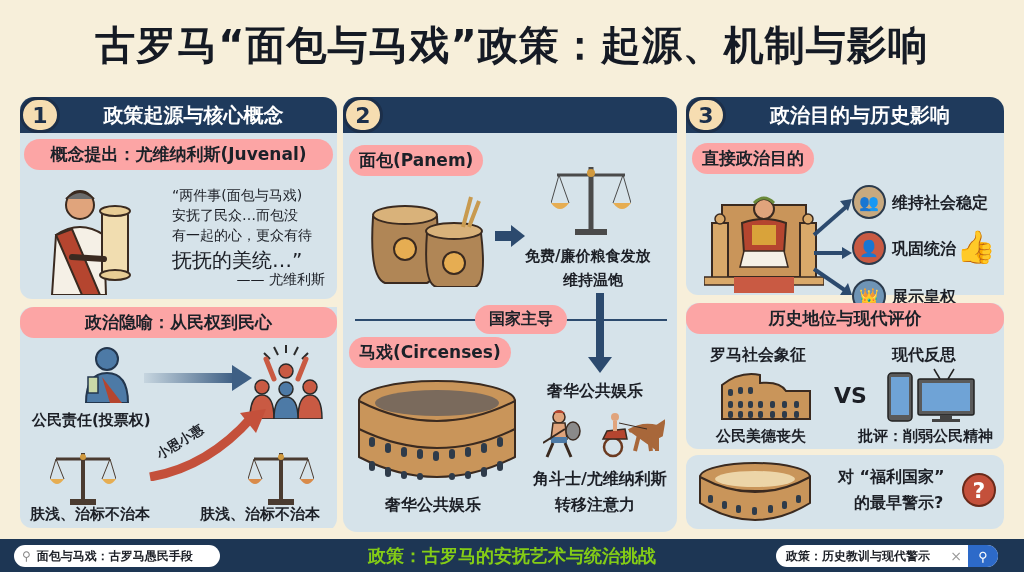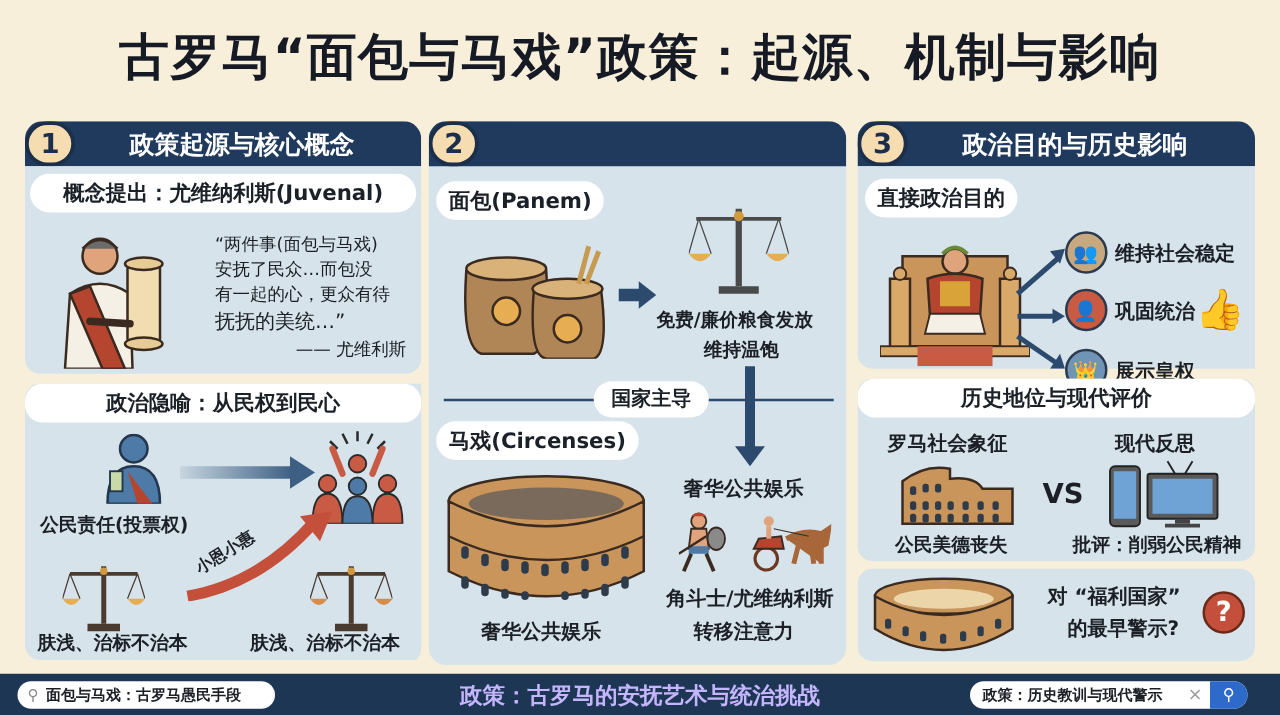--- a/index.html
+++ b/index.html
@@ -28,41 +28,41 @@
     position: absolute; left: 0; top: 0; width: 40px; height: 36px;
     border-radius: 18px; background: #f6ddb1; border: 3px solid #1c2f4a;
     color: #1c2f4a; font-weight: bold; font-size: 22px;
     display: flex; align-items: center; justify-content: center;
   }
   .panel-head-title {
     color: #ffffff; font-weight: bold; font-size: 20px;
     width: 100%; text-align: center; padding-left: 30px;
   }
   .pill {
-    background: #ffffff; border-radius: 16px; font-weight: bold;
+    background: #fca5a5; border-radius: 16px; font-weight: bold;
     color: #1b2128; font-size: 16px; padding: 4px 10px; display: inline-block;
   }
   .subcard {
     position: absolute; background: #d6e3ea; border-radius: 12px;
   }
   .abs { position: absolute; }
   .txt { font-size: 15px; font-weight: bold; color: #1c1f26; }
   .bottom-bar {
     position: absolute; left: 0; top: 539px; width: 1024px; height: 33px;
     background: #1d3654; display: flex; align-items: center;
   }
   .search-left {
     position: absolute; left: 14px; top: 6px; width: 206px; height: 22px;
     background: #ffffff; border-radius: 11px; display: flex; align-items: center;
     padding-left: 8px; font-size: 12px; font-weight: bold; color: #1c1f26;
   }
   .search-left .ic { color: #888; margin-right: 6px; font-weight: normal; }
   .bar-center {
     position: absolute; left: 0; width: 1024px; top: 5px; text-align: center;
-    color: #c4b5fd; font-size: 18px; font-weight: bold;
+    color: #84cc16; font-size: 18px; font-weight: bold;
   }
   .search-right {
     position: absolute; left: 776px; top: 6px; width: 222px; height: 22px;
     background: #ffffff; border-radius: 11px; display: flex; align-items: center;
     padding-left: 10px; font-size: 12px; font-weight: bold; color: #1c1f26;
   }
   .search-right .clear { position: absolute; right: 36px; color: #999; font-weight: normal; font-size: 14px; }
   .search-btn {
     position: absolute; right: 0; top: 0; width: 30px; height: 22px;
     background: #2d6ac9; border-radius: 0 11px 11px 0; color: #fff;
@@ -95,21 +95,21 @@
       <path d="M10 112 L14 52 Q38 36 62 52 L64 112 Z" fill="#f5f0e6" stroke="#3a2a20" stroke-width="2"></path>
       <path d="M14 52 L40 112 L58 112 L30 46 Z" fill="#b5452f" stroke="#3a2a20" stroke-width="2"></path>
       <rect x="60" y="28" width="26" height="64" rx="4" fill="#f1ddb0" stroke="#3a2a20" stroke-width="2"></rect>
       <ellipse cx="73" cy="28" rx="15" ry="5" fill="#e8cc95" stroke="#3a2a20" stroke-width="2"></ellipse>
       <ellipse cx="73" cy="92" rx="15" ry="5" fill="#e8cc95" stroke="#3a2a20" stroke-width="2"></ellipse>
       <path d="M30 74 L62 76" stroke="#3a2a20" stroke-width="6" stroke-linecap="round"></path>
     </svg>
     <div class="abs txt" style="left:152px; top:54px; font-size:14px; font-weight:normal;">“两件事(面包与马戏)</div>
     <div class="abs txt" style="left:152px; top:74px; font-size:14px; font-weight:normal;">安抚了民众…而包没</div>
     <div class="abs txt" style="left:152px; top:94px; font-size:14px; font-weight:normal;">有一起的心，更众有待</div>
-    <div class="abs txt" style="left:152px; top:114px; font-size:16px; font-weight:normal;">抚抚的美统…”</div>
+    <div class="abs txt" style="left:152px; top:114px; font-size:20px; font-weight:normal;">抚抚的美统…”</div>
     <div class="abs txt" style="right:12px; top:138px; font-size:14px; font-weight:normal;">—— 尤维利斯</div>
   </div>
 
   <div class="subcard" style="left:0; top:210px; width:346px; height:221px;">
     <div class="abs pill" style="left:0; top:0; width:317px; text-align:center; font-size:17px; border-radius:14px;">政治隐喻：从民权到民心</div>
     <svg class="abs" style="left:62px; top:40px;" width="50" height="56" viewBox="0 0 50 56">
       <circle cx="25" cy="12" r="11" fill="#4d7aa6" stroke="#23364d" stroke-width="2"></circle>
       <path d="M4 56 Q4 26 25 26 Q46 26 46 56 Z" fill="#4d7aa6" stroke="#23364d" stroke-width="2"></path>
       <path d="M20 30 L40 56 L28 56 Z" fill="#b5452f"></path>
       <rect x="6" y="30" width="10" height="16" fill="#c9d9a8" stroke="#23364d" stroke-width="1.5"></rect>

